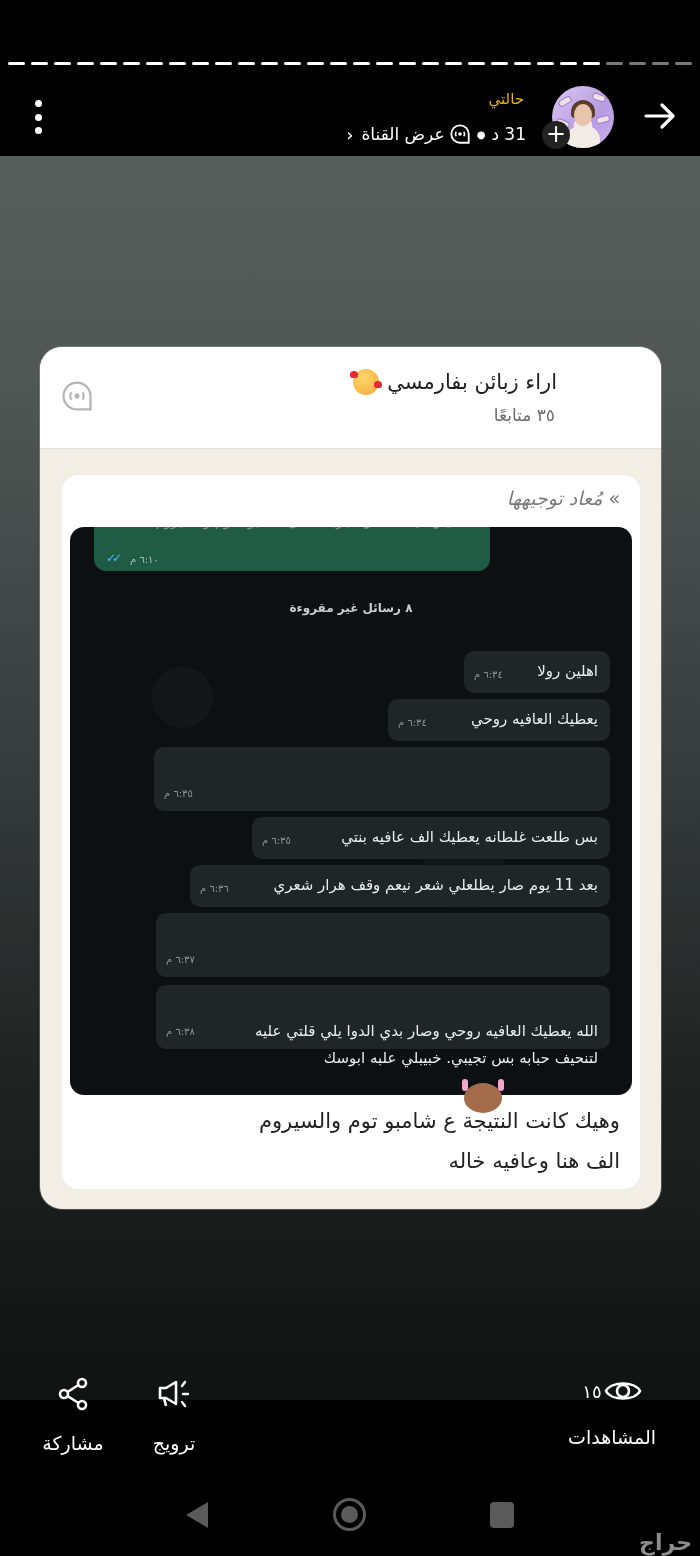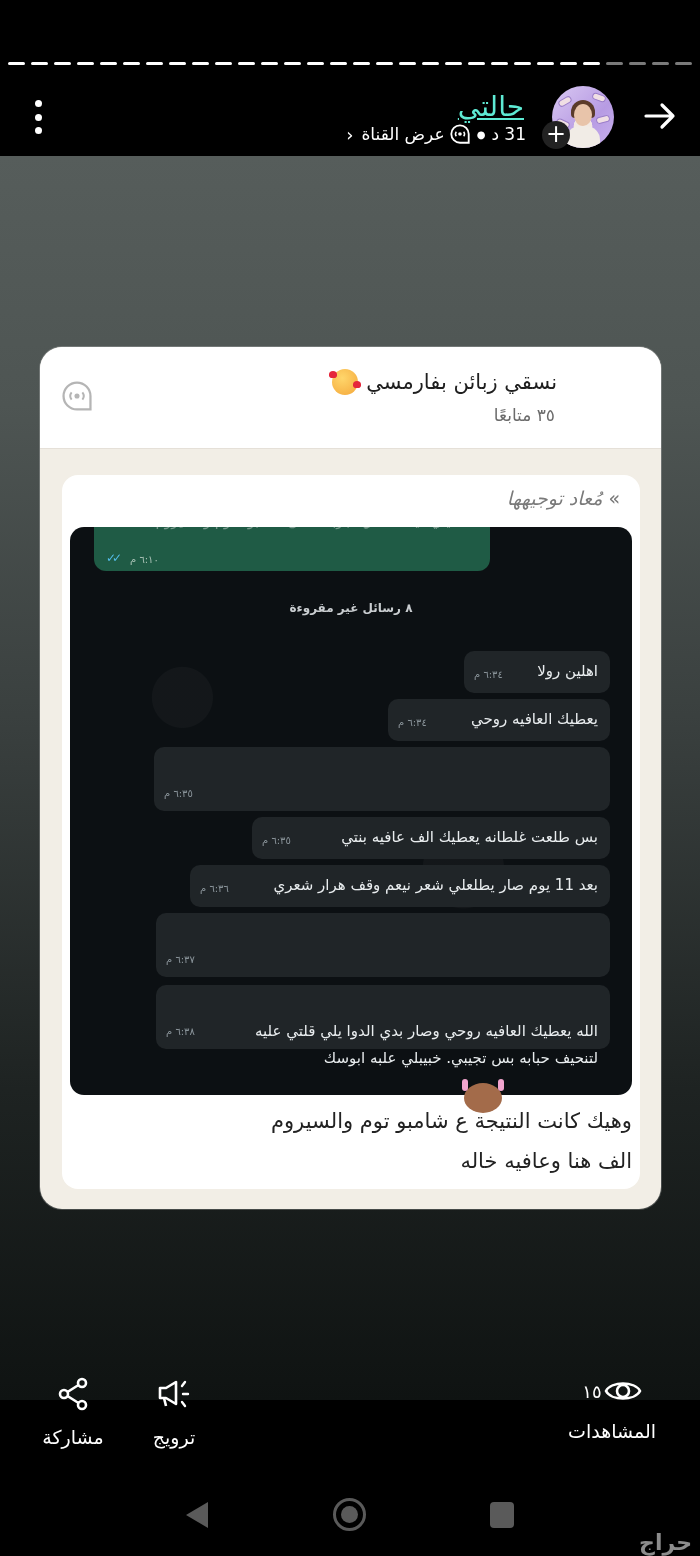--- a/index.html
+++ b/index.html
@@ -14,21 +14,21 @@
     
     .header { position: absolute; top: 66px; left: 0; right: 0; height: 90px; background: #000; }
     .back-arrow { position: absolute; right: 22px; top: 32px; width: 36px; height: 36px; }
     .avatar { position: absolute; right: 86px; top: 20px; width: 62px; height: 62px; border-radius: 50%;
       background: radial-gradient(circle at 50% 65%, #f3e9e2 0 18%, transparent 19%), linear-gradient(135deg, #d9c8f2, #b79be3 60%, #c9b2ee); overflow: hidden; }
     .avatar .face { position: absolute; left: 22px; top: 18px; width: 18px; height: 22px; border-radius: 50%; background: #e8c4aa; }
     .avatar .hair { position: absolute; left: 19px; top: 14px; width: 24px; height: 18px; border-radius: 12px 12px 4px 4px; background: #5b3b2a; }
     .avatar .body { position: absolute; left: 14px; top: 40px; width: 34px; height: 26px; border-radius: 14px 14px 0 0; background: #f1ece6; }
     .avatar .pill { position: absolute; width: 14px; height: 7px; border-radius: 4px; background: #f0dfe4; border: 1px solid #9a7dc9; }
     .add-badge { position: absolute; right: 130px; top: 55px; width: 28px; height: 28px; border-radius: 50%; background: #222; color: #fff; font-size: 24px; line-height: 26px; text-align: center; }
-    .title { position: absolute; right: 176px; top: 24px; font-size: 28px; color: #5eead4; direction: rtl; text-decoration: underline; }
+    .title { position: absolute; right: 176px; top: 24px; font-size: 15px; color: #eab308; direction: rtl; }
     .subline { position: absolute; right: 174px; top: 57px; font-size: 17px; color: #fff; direction: rtl; display: flex; align-items: center; gap: 6px; }
     .subline .dot { font-size: 10px; }
     .channel-icon { width: 22px; height: 22px; }
     .chev { font-size: 18px; margin-right: 4px; }
     .menu-dots { position: absolute; left: 28px; top: 34px; width: 20px; height: 34px; display: flex; flex-direction: column; justify-content: space-between; align-items: center; }
     .menu-dots span { width: 7px; height: 7px; border-radius: 50%; background: #fff; }
 
     
     .stage { position: absolute; top: 156px; left: 0; right: 0; height: 1244px;
       background: linear-gradient(180deg, #565d5b 0%, #4e5553 20%, #3a403f 45%, #1e2322 75%, #0f1312 100%); }
@@ -62,26 +62,26 @@
     .out-bubble .ticks { position: absolute; left: 12px; bottom: 6px; font-size: 12px; color: #53bdeb; letter-spacing: -4px; }
     .unread { position: absolute; left: 0; right: 0; top: 74px; text-align: center; font-size: 12px; color: #c9cdd0; direction: rtl; font-weight: bold; }
 
     .bubble { position: absolute; right: 22px; background: #202528; border-radius: 10px; color: #e9edef; font-size: 15px; direction: rtl; padding: 6px 12px 0 12px; line-height: 28px; }
     .bubble .time { position: absolute; left: 10px; bottom: 4px; font-size: 10px; color: #8b959b; }
 
     .sticker { position: absolute; left: 394px; top: 604px; width: 54px; height: 24px; }
     .sticker .head { position: absolute; left: 8px; top: 4px; width: 38px; height: 30px; border-radius: 50%; background: #a36b4a; }
     .sticker .ear { position: absolute; top: 0; width: 6px; height: 12px; background: #f3a5cf; border-radius: 3px; }
 
-    .caption { position: absolute; right: 8px; top: 626px; font-size: 21px; color: #222; direction: rtl; line-height: 40px; text-align: right; }
+    .caption { position: absolute; right: 20px; top: 626px; font-size: 21px; color: #222; direction: rtl; line-height: 40px; text-align: right; }
 
     
     .actions { position: absolute; left: 0; right: 0; top: 1370px; height: 100px; }
     .act { position: absolute; display: flex; flex-direction: column; align-items: center; }
-    .act .lbl { font-size: 19px; color: #fff; margin-top: 14px; direction: rtl; }
+    .act .lbl { font-size: 19px; color: #fff; margin-top: 20px; direction: rtl; }
     .act-share { left: 42px; top: 6px; width: 62px; }
     .act-promote { left: 146px; top: 6px; width: 56px; }
     .act-views { left: 566px; top: 6px; width: 92px; }
     .views-row { display: flex; align-items: center; gap: 2px; direction: ltr; }
     .views-count { font-size: 18px; color: #fff; }
 
     
     .navbar { position: absolute; top: 1474px; left: 0; right: 0; height: 82px; background: #000; }
     .nav-back { position: absolute; left: 186px; top: 28px; width: 0; height: 0; border-top: 13px solid transparent; border-bottom: 13px solid transparent; border-right: 22px solid #5a5a5a; }
     .nav-home { position: absolute; left: 333px; top: 24px; width: 33px; height: 33px; border-radius: 50%; border: 3px solid #5a5a5a; }
@@ -157,21 +157,21 @@
   <div class="add-badge">+</div>
   <svg class="back-arrow" viewBox="0 0 36 36">
     <path d="M4 18h27M20 7l11 11-11 11" fill="none" stroke="#fff" stroke-width="3.2" stroke-linecap="round" stroke-linejoin="round"></path>
   </svg>
 </div>
 
 <div class="stage">
   <div class="card">
     <div class="card-head">
       <div class="card-title">
-        <span>نسقي زبائن بفارمسي</span>
+        <span>اراء زبائن بفارمسي</span>
         <span class="emoji"></span>
       </div>
       <div class="card-followers">٣٥ متابعًا</div>
       <svg class="card-channel-icon" viewBox="0 0 24 24">
         <path d="M12 2.5a9.5 9.5 0 1 0 0 19h9.5V12A9.5 9.5 0 0 0 12 2.5z" fill="none" stroke="#b5b5b5" stroke-width="1.6"></path>
         <circle cx="12" cy="12" r="1.8" fill="#b5b5b5"></circle>
         <path d="M8.2 9.5a4 4 0 0 0 0 5M15.8 9.5a4 4 0 0 1 0 5" fill="none" stroke="#b5b5b5" stroke-width="1.4"></path>
       </svg>
     </div>
 

